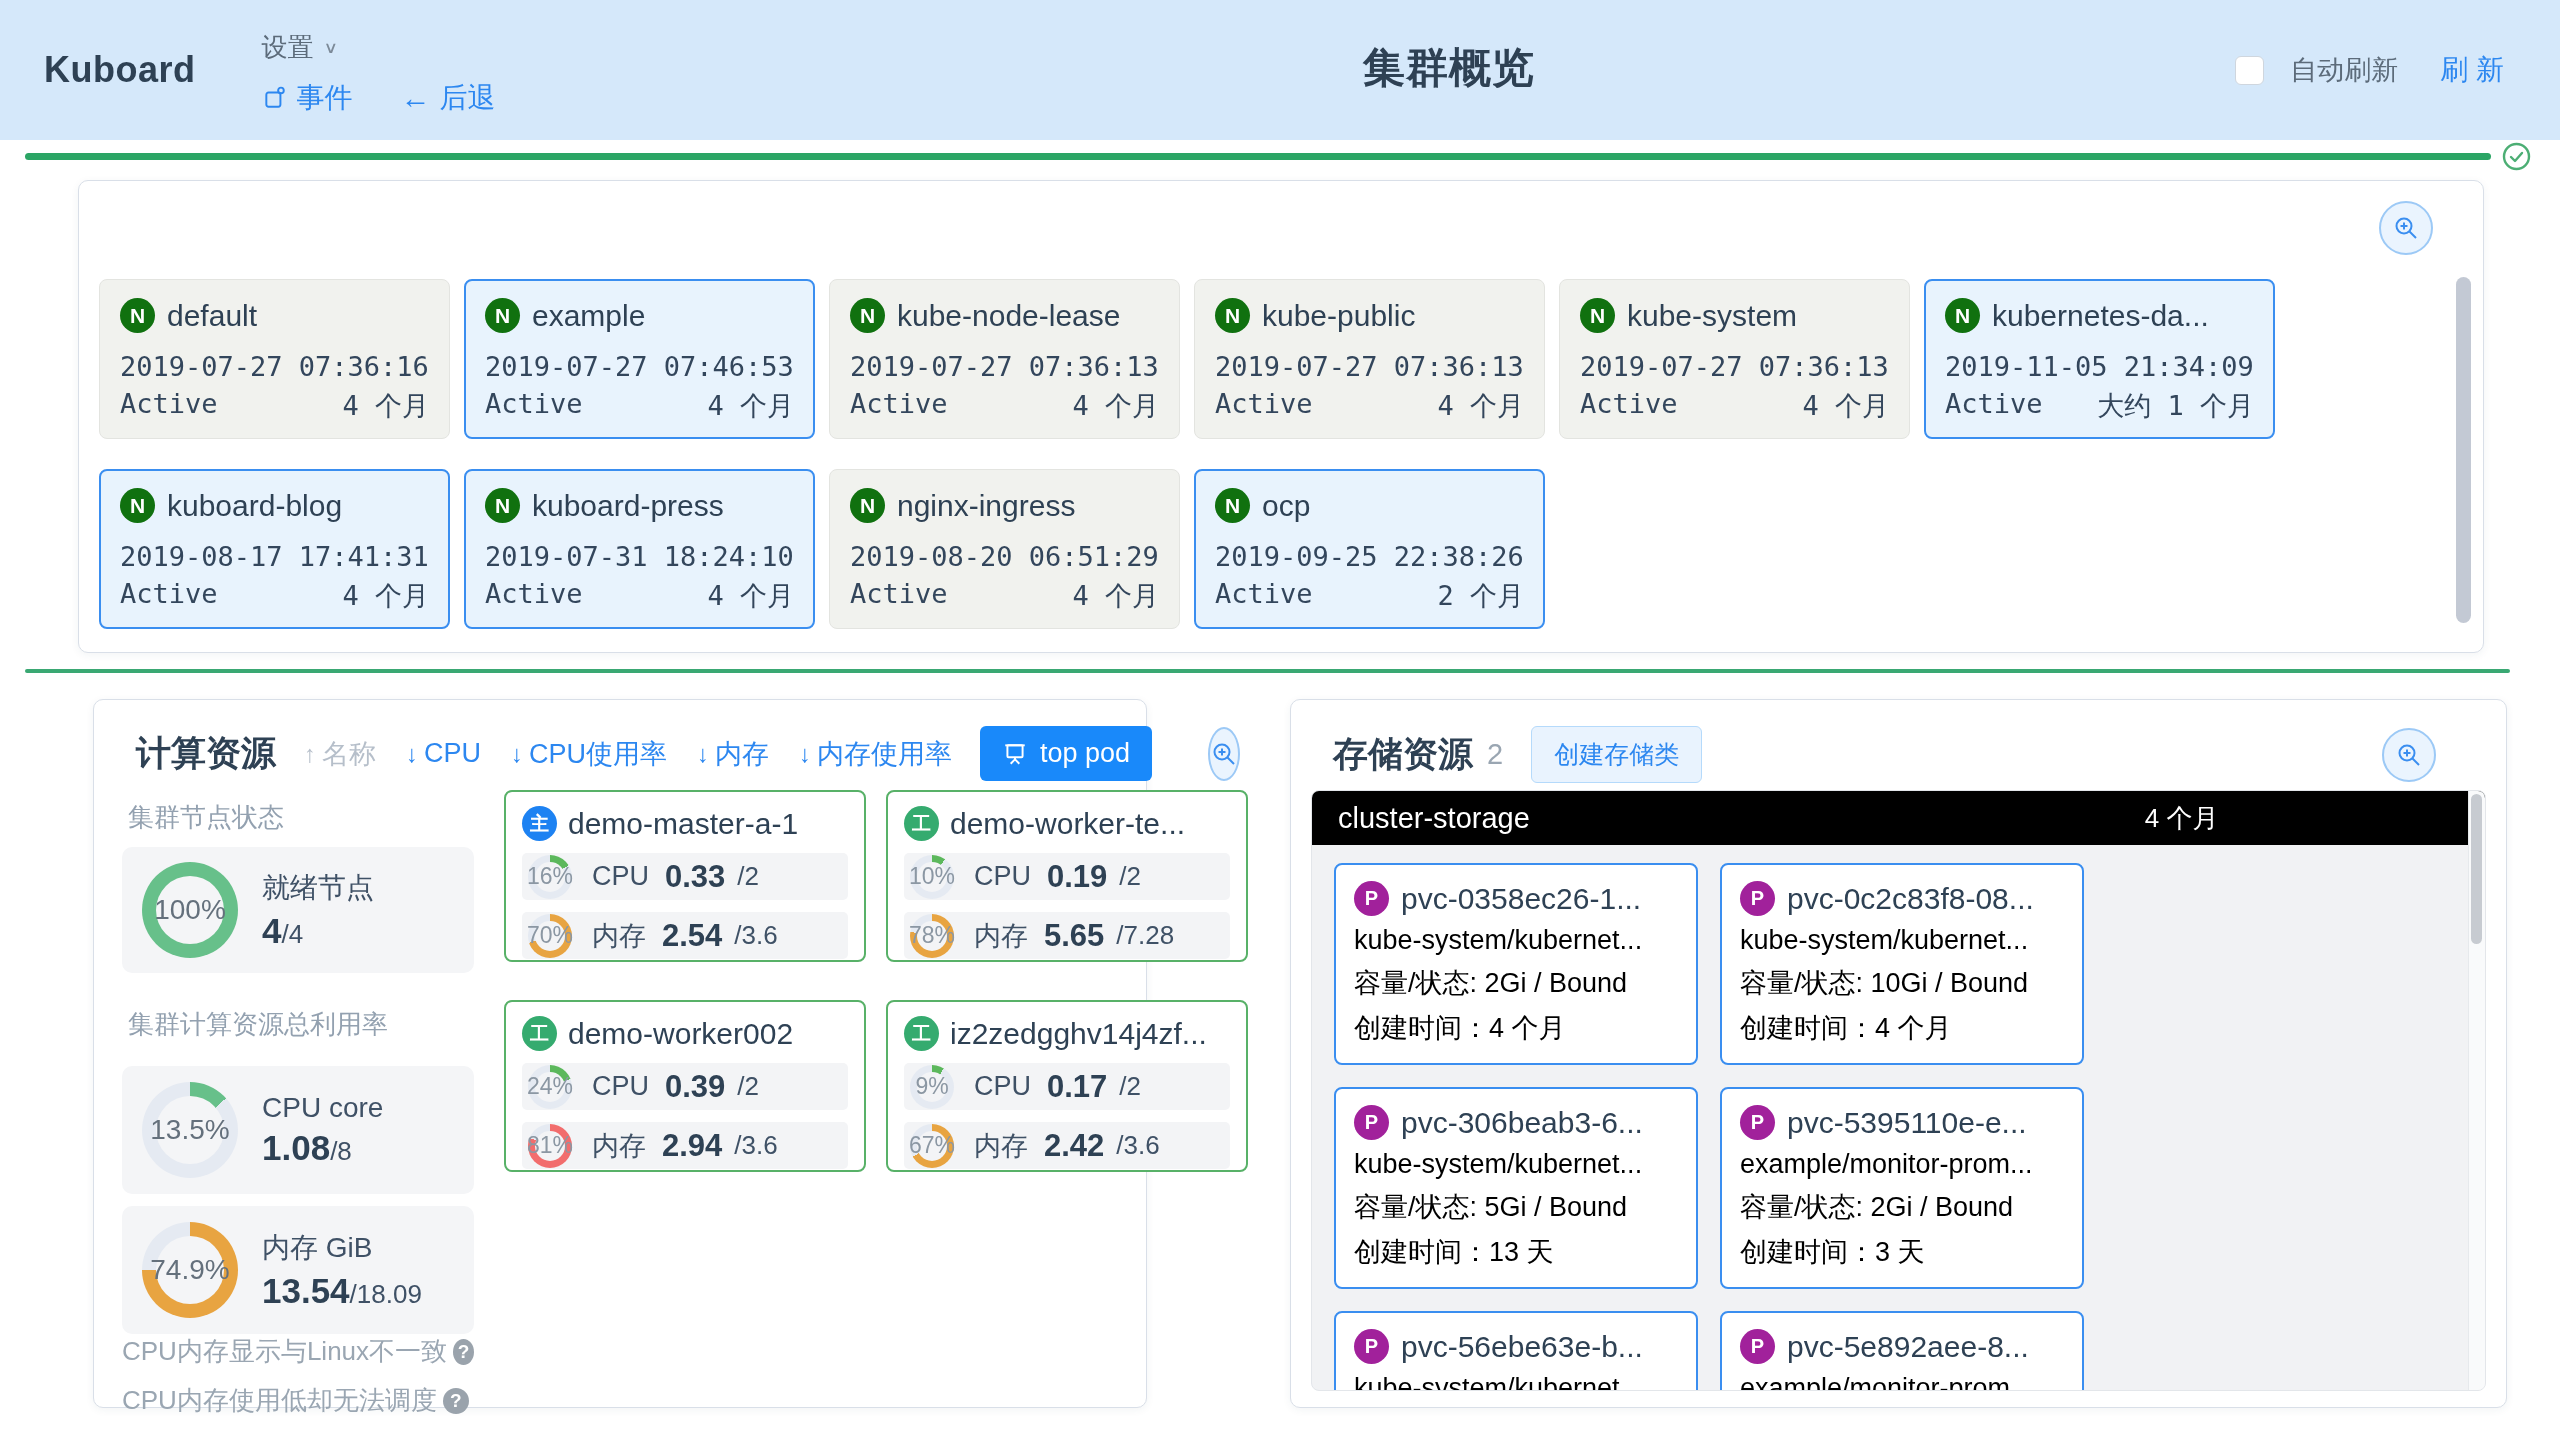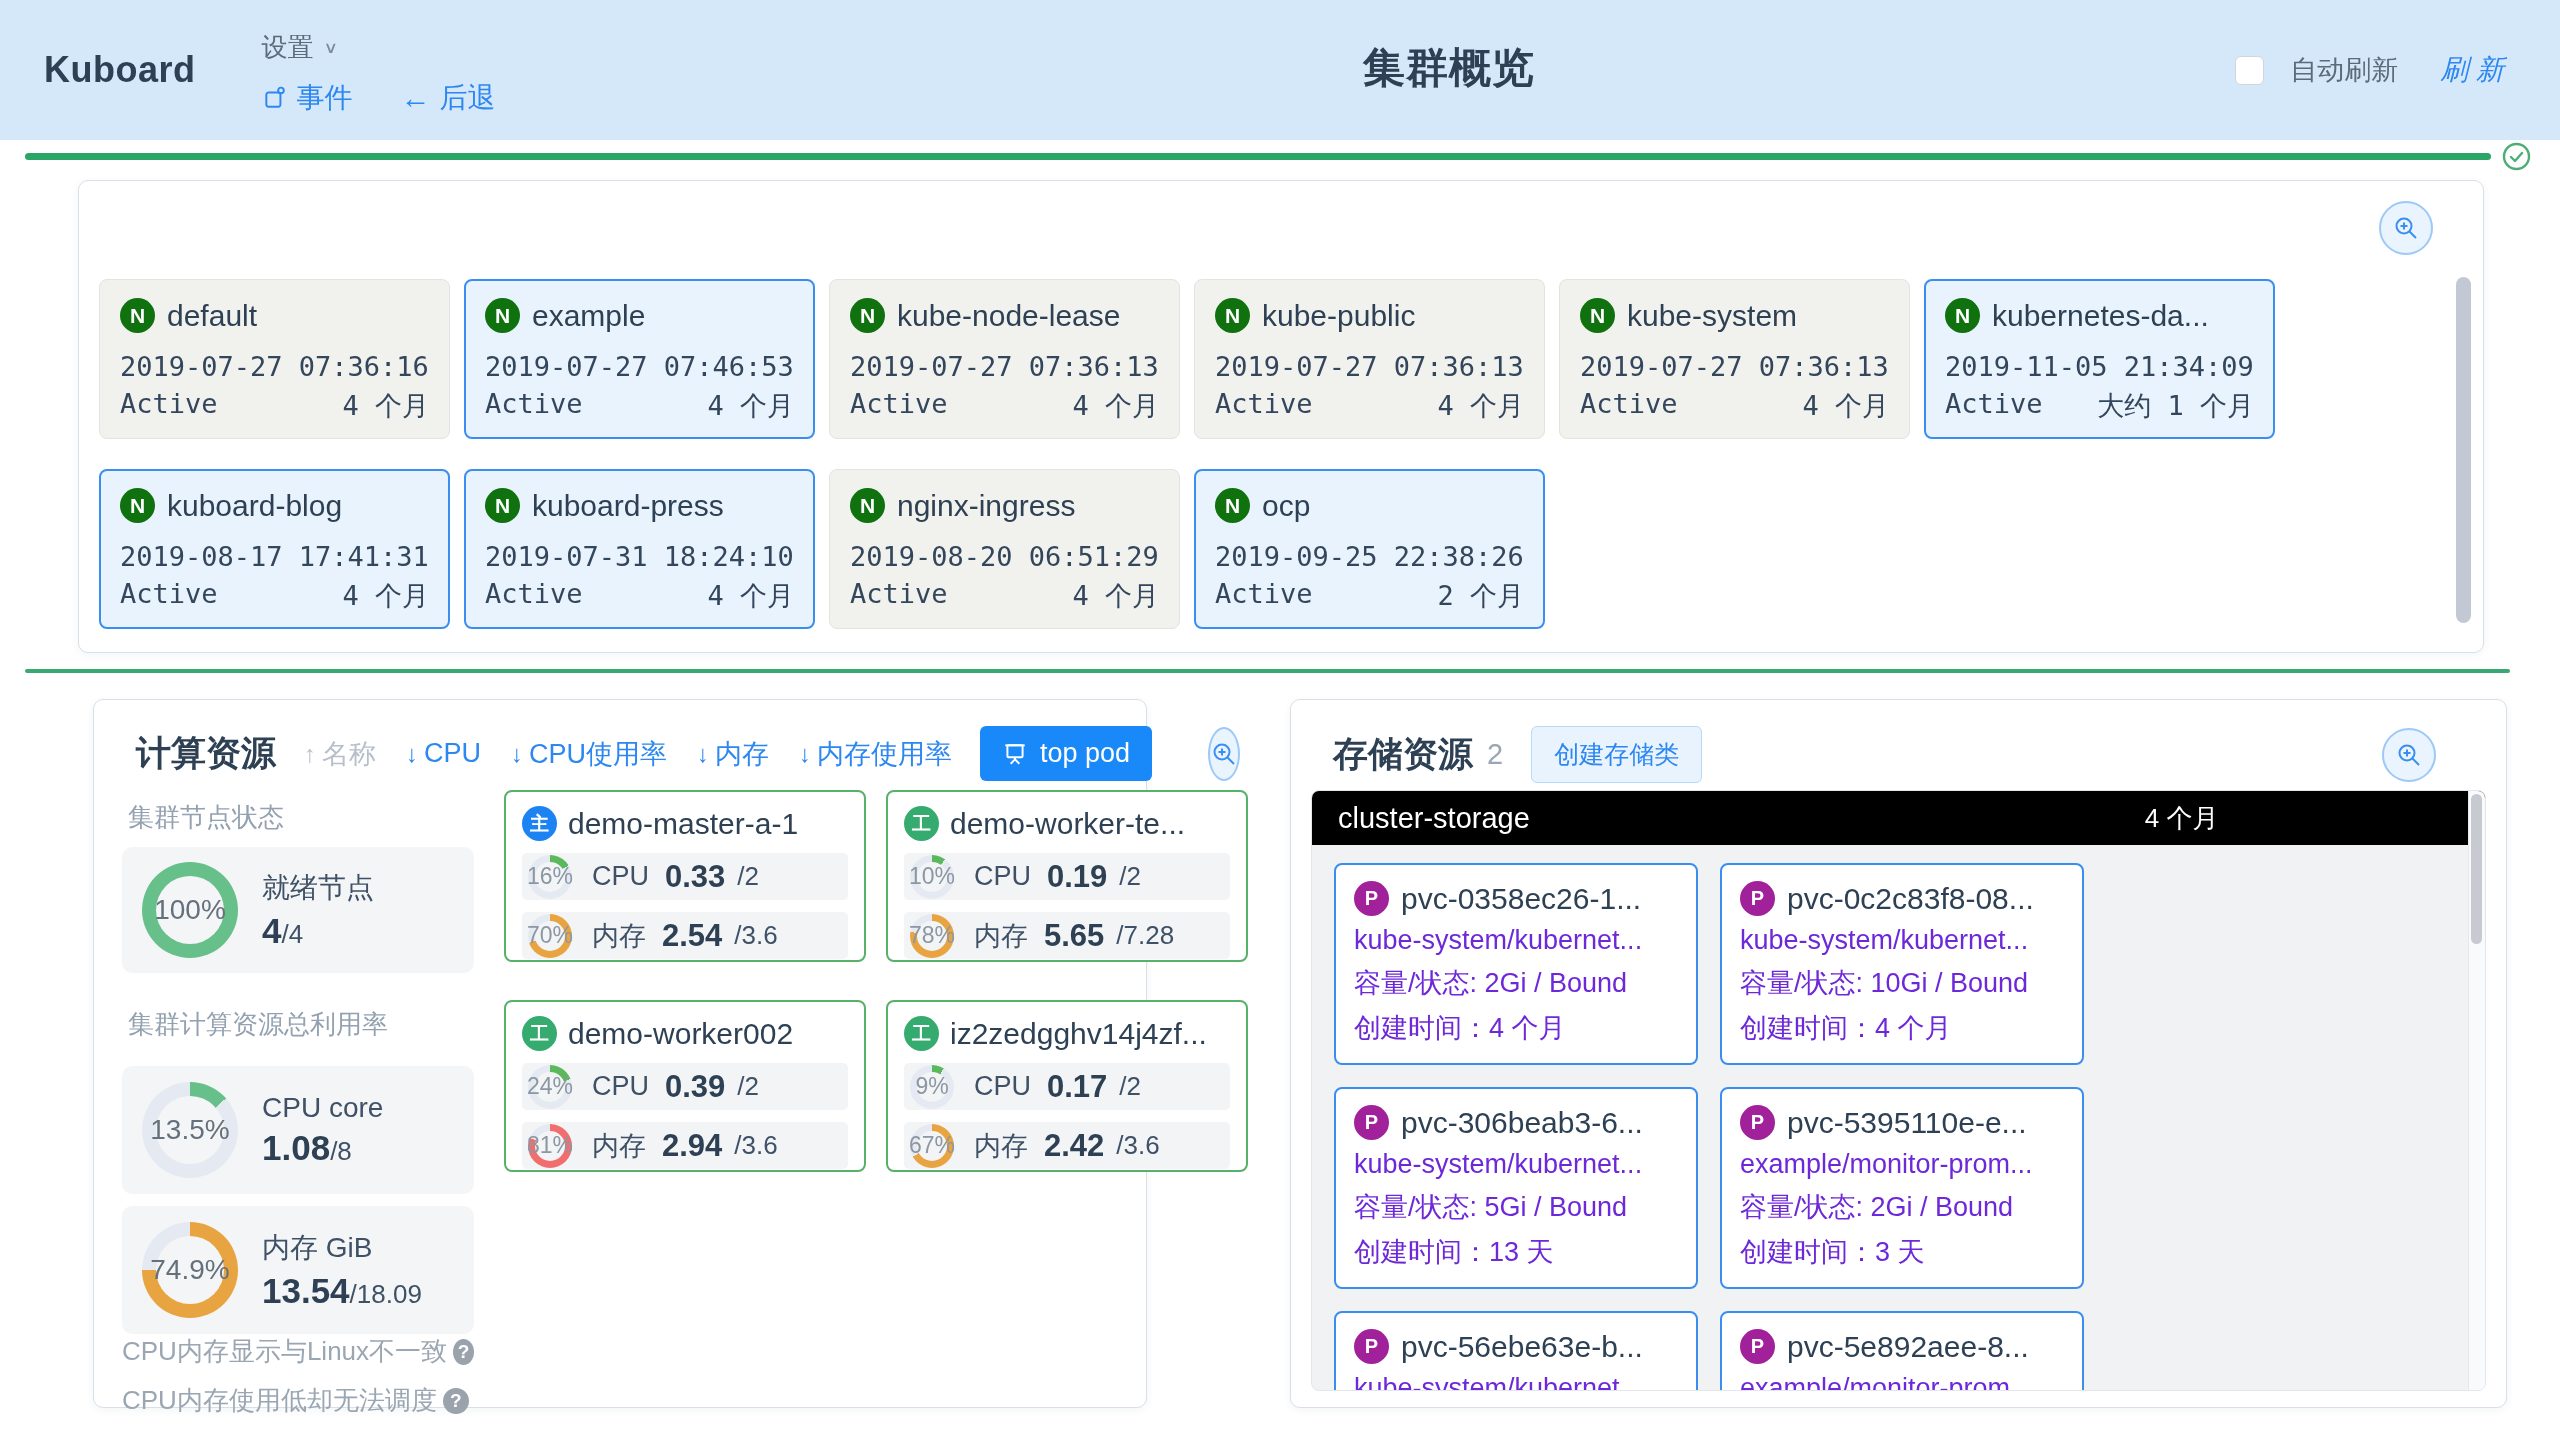--- a/index.html
+++ b/index.html
@@ -12,21 +12,21 @@
   .nav-col { margin-left:66px; display:flex; flex-direction:column; gap:14px; padding-top:6px; }
   .nav-top { display:flex; align-items:center; gap:10px; font-size:26px; color:#5c6b7a; }
   .chev { font-size:20px; color:#7c8a98; transform:scaleY(.8); }
   .nav-bottom { display:flex; align-items:center; gap:48px; font-size:28px; color:#2c87f0; }
   .navlink { display:flex; align-items:center; gap:9px; cursor:pointer; }
   .back-arrow { font-size:30px; }
   .page-title { position:absolute; left:1363px; top:40px; font-size:42px; font-weight:700; color:#2e4154; letter-spacing:1px; }
   .header-right { position:absolute; right:56px; top:0; height:140px; display:flex; align-items:center; gap:26px; }
   .checkbox { width:29px; height:29px; background:#ffffff; border:1px solid #cfd6de; border-radius:6px; }
   .auto-refresh { font-size:27px; color:#5c6b7a; }
-  .refresh { font-size:28px; color:#2c87f0; font-weight:500; margin-left:16px; cursor:pointer;font-style:italic; }
+  .refresh { font-size:28px; color:#2c87f0; font-weight:500; margin-left:16px; cursor:pointer; }
 
   
   .rule1 { position:absolute; left:25px; top:153px; width:2466px; height:7px; border-radius:4px; background:#2ba565; }
   .check-badge { position:absolute; left:2502px; top:142px; }
   .rule2 { position:absolute; left:25px; top:669px; width:2485px; height:4px; border-radius:2px; background:#3aa873; }
 
   
   .panel { position:absolute; background:#fff; border:1px solid #d9dfe8; border-radius:10px; box-shadow:0 2px 8px rgba(30,60,90,.06); }
 
   
@@ -93,21 +93,21 @@
   
   .storage-list { position:absolute; left:20px; right:20px; top:90px; bottom:16px; background:#f1f2f4; border:1px solid #e3e6ea; border-radius:8px; overflow:hidden; }
   .sc-bar { height:54px; background:#000000; display:flex; align-items:center; position:relative; }
   .sc-name { margin-left:26px; font-size:29px; color:#ffffff; }
   .sc-age { position:absolute; left:71%; font-size:26px; color:#ffffff; }
   .pvc-grid { padding:18px 0 0 22px; display:grid; grid-template-columns:repeat(2,364px); grid-auto-rows:202px; column-gap:22px; row-gap:22px; }
   .pvc-card { background:#fff; border:2px solid #3a8ef0; border-radius:8px; padding:16px 18px; cursor:pointer; }
   .pvc-title { display:flex; align-items:center; gap:12px; min-width:0; }
   .pvc-icon { background:#a1219b; font-size:20px; }
   .pvc-name { font-size:30px; font-weight:500; color:#2e4154; white-space:nowrap; overflow:hidden; }
-  .pvc-line { margin-top:9px; font-size:27px; color:#6d28d9; white-space:nowrap; overflow:hidden; }
+  .pvc-line { margin-top:9px; font-size:27px; color:#000000; white-space:nowrap; overflow:hidden; }
   .st-scroll-track { position:absolute; right:0; top:0; bottom:0; width:17px; background:#f9fafb; border-left:1px solid #e6e9ec; }
   .st-scroll-thumb { position:absolute; right:3px; top:3px; width:11px; height:150px; background:#c7cbd1; border-radius:6px; }
 
   svg { display:block; }
 </style>
 </head>
 <body>
 
 <div class="header">
   <div class="brand">Kuboard</div>

